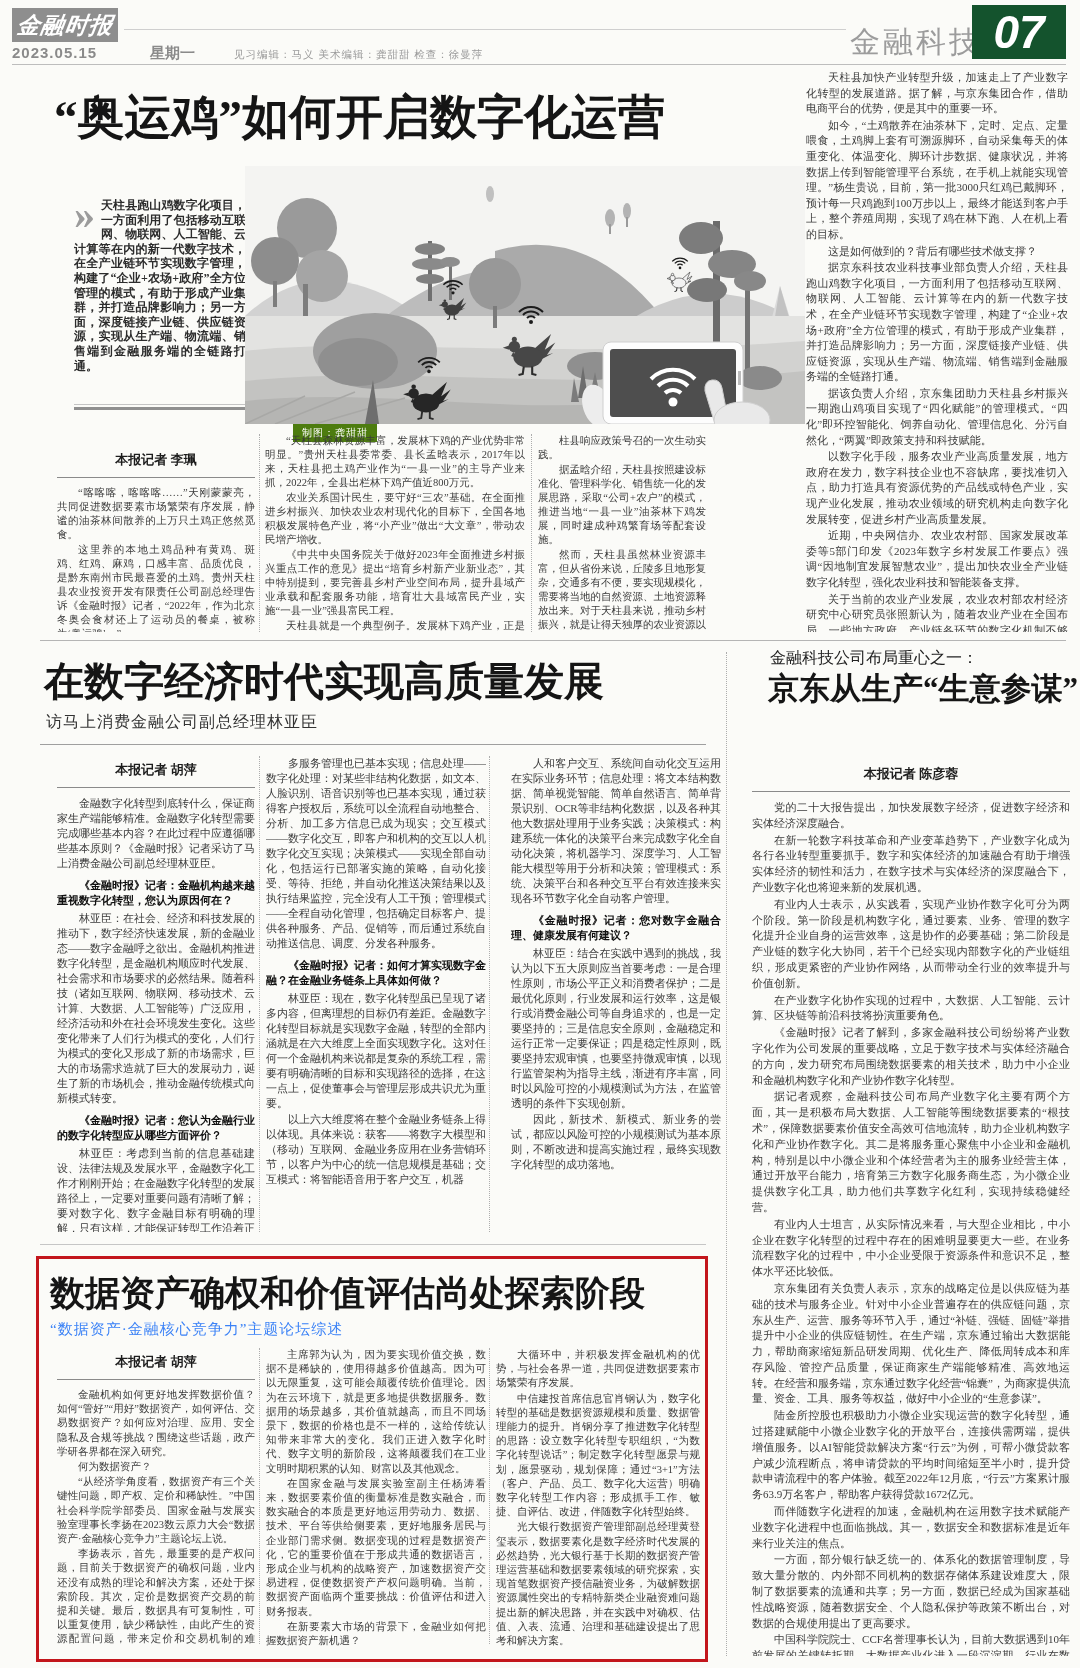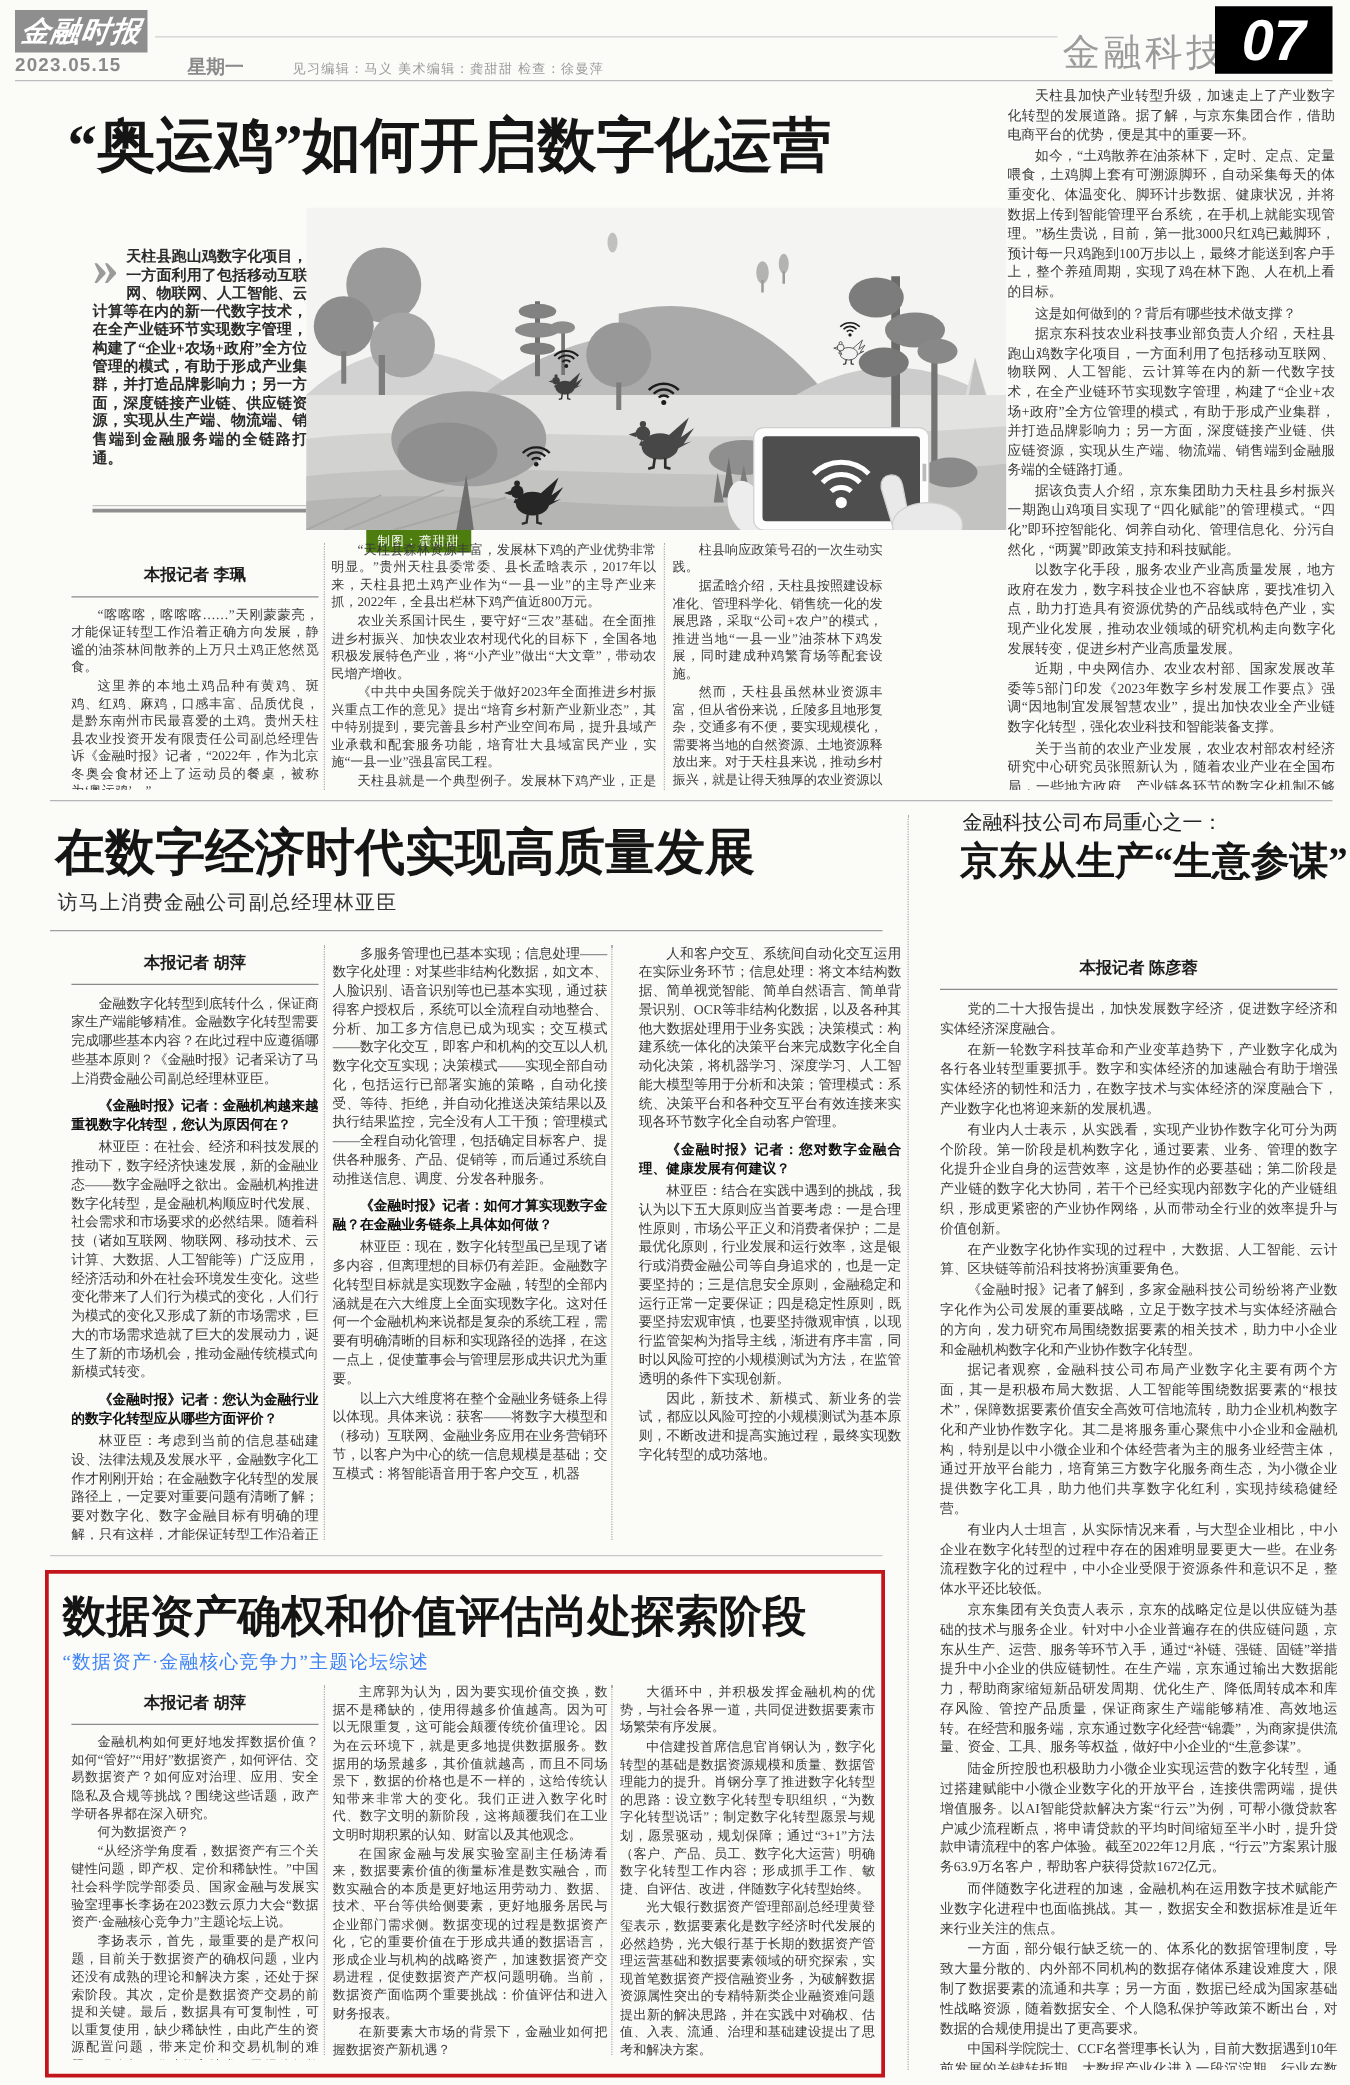--- a/index.html
+++ b/index.html
@@ -8,21 +8,21 @@
   .abs{position:absolute;}
   
   .logo-box{left:12px;top:8px;width:106px;height:34px;background:#8e8e8e;display:flex;align-items:center;justify-content:center;}
   .logo-text{color:#fff;font-style:italic;font-weight:bold;font-size:23px;letter-spacing:1px;transform:skewX(-8deg);white-space:nowrap;}
   .mast-line1{left:124px;top:29px;width:722px;border-top:1px solid #cfcfcf;height:0;}
   .mast-line2{left:12px;top:64px;width:1054px;border-top:1px solid #bdbdbd;height:0;}
   .mast-date{left:12px;top:44px;font-family:"Liberation Sans",sans-serif;font-weight:bold;font-size:15px;color:#8a8a8a;letter-spacing:1px;}
   .mast-week{left:150px;top:44px;font-family:"Liberation Sans",sans-serif;font-weight:bold;font-size:15px;color:#8a8a8a;}
   .mast-credits{left:234px;top:48px;font-family:"Liberation Sans",sans-serif;font-size:10.5px;color:#9a9a9a;letter-spacing:1px;}
   .section-title{left:850px;top:22px;font-family:"Liberation Sans",sans-serif;font-size:30px;color:#9c9c9c;letter-spacing:3px;}
-  .pagenum-box{left:972px;top:5px;width:94px;height:54px;background:#000000;display:flex;align-items:center;justify-content:center;}
+  .pagenum-box{left:972px;top:5px;width:94px;height:54px;background:#14532d;display:flex;align-items:center;justify-content:center;}
   .pagenum{color:#fff;font-weight:900;font-style:italic;font-size:46px;font-family:"Liberation Sans",sans-serif;}
   
   .hrule{border-top:1px solid #b5b5b5;height:0;}
   .vrule{width:0;border-left:1px dotted #adadad;}
   
   .h-main{left:54px;top:92px;width:660px;font-size:47px;font-weight:900;color:#151515;letter-spacing:0;line-height:1.1;}
   .h-mid{left:44px;top:654px;font-size:40px;font-weight:900;color:#151515;}
   .sub-mid{left:46px;top:712px;font-size:16px;color:#333;letter-spacing:1px;font-family:"Liberation Sans",sans-serif;}
   .kicker{left:770px;top:648px;font-size:16px;color:#222;font-family:"Liberation Sans",sans-serif;}
   .h-right{left:768px;top:668px;font-size:31px;font-weight:900;color:#151515;}
@@ -148,21 +148,21 @@
     <path d="M406,213 A31,31 0 0 1 450,213 M413,220 A21,21 0 0 1 443,220 M420,227 A12,12 0 0 1 436,227" stroke="#ffffff" stroke-width="4" fill="none"></path>
     <circle cx="428" cy="236" r="4.5" fill="#ffffff"></circle>
     <path d="M470,258 L460,225 Q459,215 467,214 Q475,213 477,222 L484,258 Z" fill="#e9e9e9" stroke="#cfcfcf"></path>
     <ellipse cx="497" cy="254" rx="28" ry="18" fill="#e9e9e9" stroke="#cfcfcf"></ellipse>
   </svg>
   <div class="abs fig-caption">制图：龚甜甜</div>
 
   <div class="abs col cols-main" style="left:57px;top:446px;width:198px;height:186px;">
     <div class="byline">本报记者 李珮</div>
     <div>
-        <p class="para">“喀喀喀，喀喀喀……”天刚蒙蒙亮，才能保证转型工作沿着正确方向发展，静谧的油茶林间散养的上万只土鸡正悠然觅食。</p>
+        <p class="para">“喀喀喀，喀喀喀……”天刚蒙蒙亮，共同促进数据要素市场繁荣有序发展，静谧的油茶林间散养的上万只土鸡正悠然觅食。</p>
         <p class="para">这里养的本地土鸡品种有黄鸡、斑鸡、红鸡、麻鸡，口感丰富、品质优良，是黔东南州市民最喜爱的土鸡。贵州天柱县农业投资开发有限责任公司副总经理告诉《金融时报》记者，“2022年，作为北京冬奥会食材还上了运动员的餐桌，被称为‘奥运鸡’。”</p>
       </div>
   </div>
   <div class="abs vrule" style="left:259px;top:434px;height:198px;"></div>
   <div class="abs col cols-main" style="left:265px;top:434px;width:260px;height:198px;">
       <p class="para">“天柱县森林资源丰富，发展林下鸡的产业优势非常明显。”贵州天柱县委常委、县长孟晗表示，2017年以来，天柱县把土鸡产业作为“一县一业”的主导产业来抓，2022年，全县出栏林下鸡产值近800万元。</p>
       <p class="para">农业关系国计民生，要守好“三农”基础。在全面推进乡村振兴、加快农业农村现代化的目标下，全国各地积极发展特色产业，将“小产业”做出“大文章”，带动农民增产增收。</p>
       <p class="para">《中共中央国务院关于做好2023年全面推进乡村振兴重点工作的意见》提出“培育乡村新产业新业态”，其中特别提到，要完善县乡村产业空间布局，提升县域产业承载和配套服务功能，培育壮大县域富民产业，实施“一县一业”强县富民工程。</p>
       <p class="para">天柱县就是一个典型例子。发展林下鸡产业，正是天</p>
     </div>

